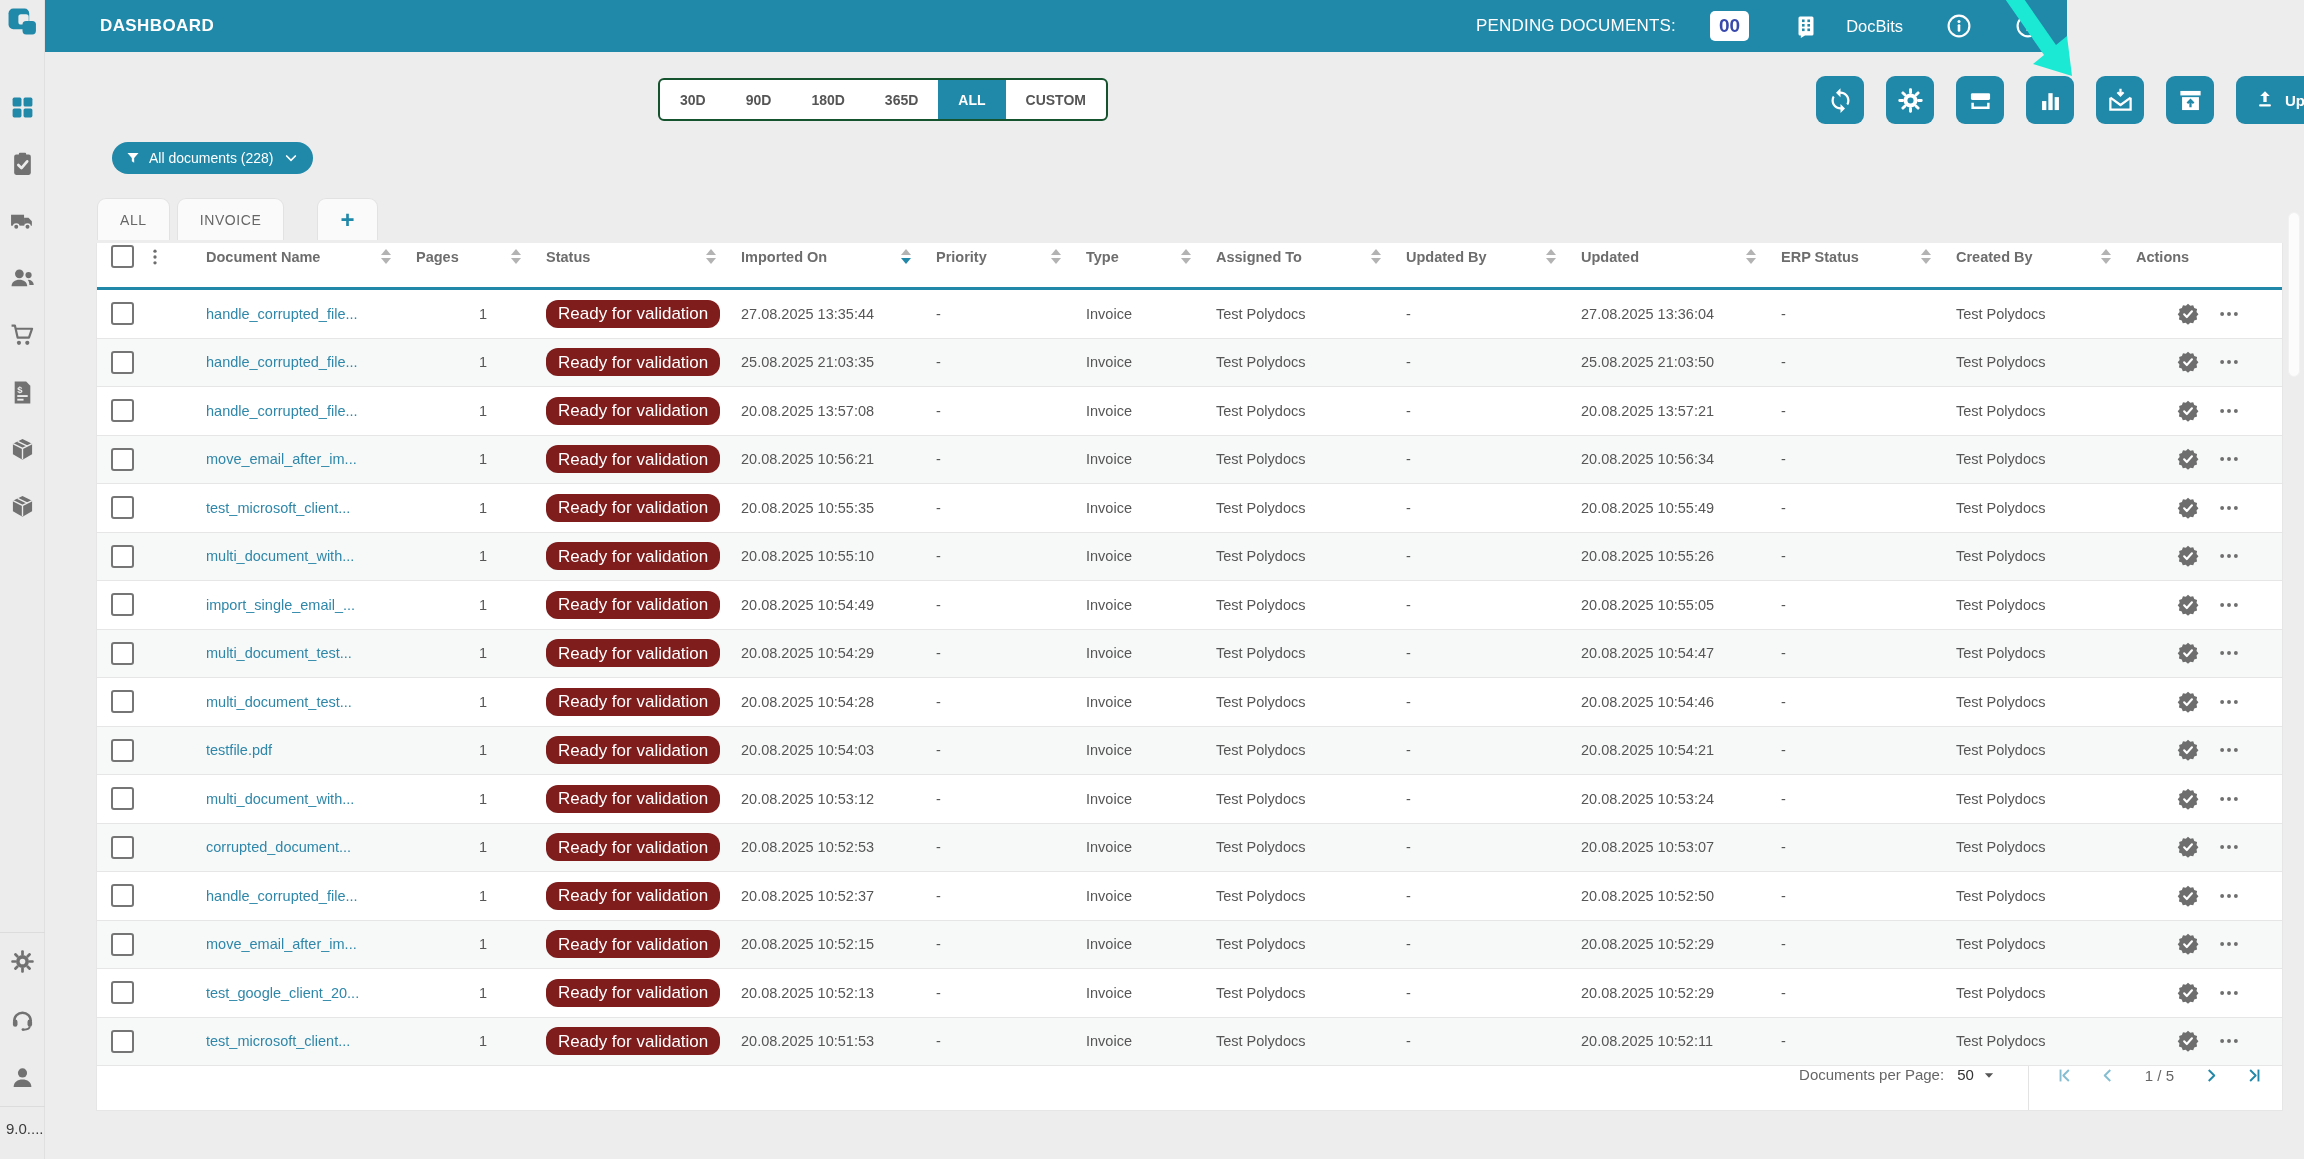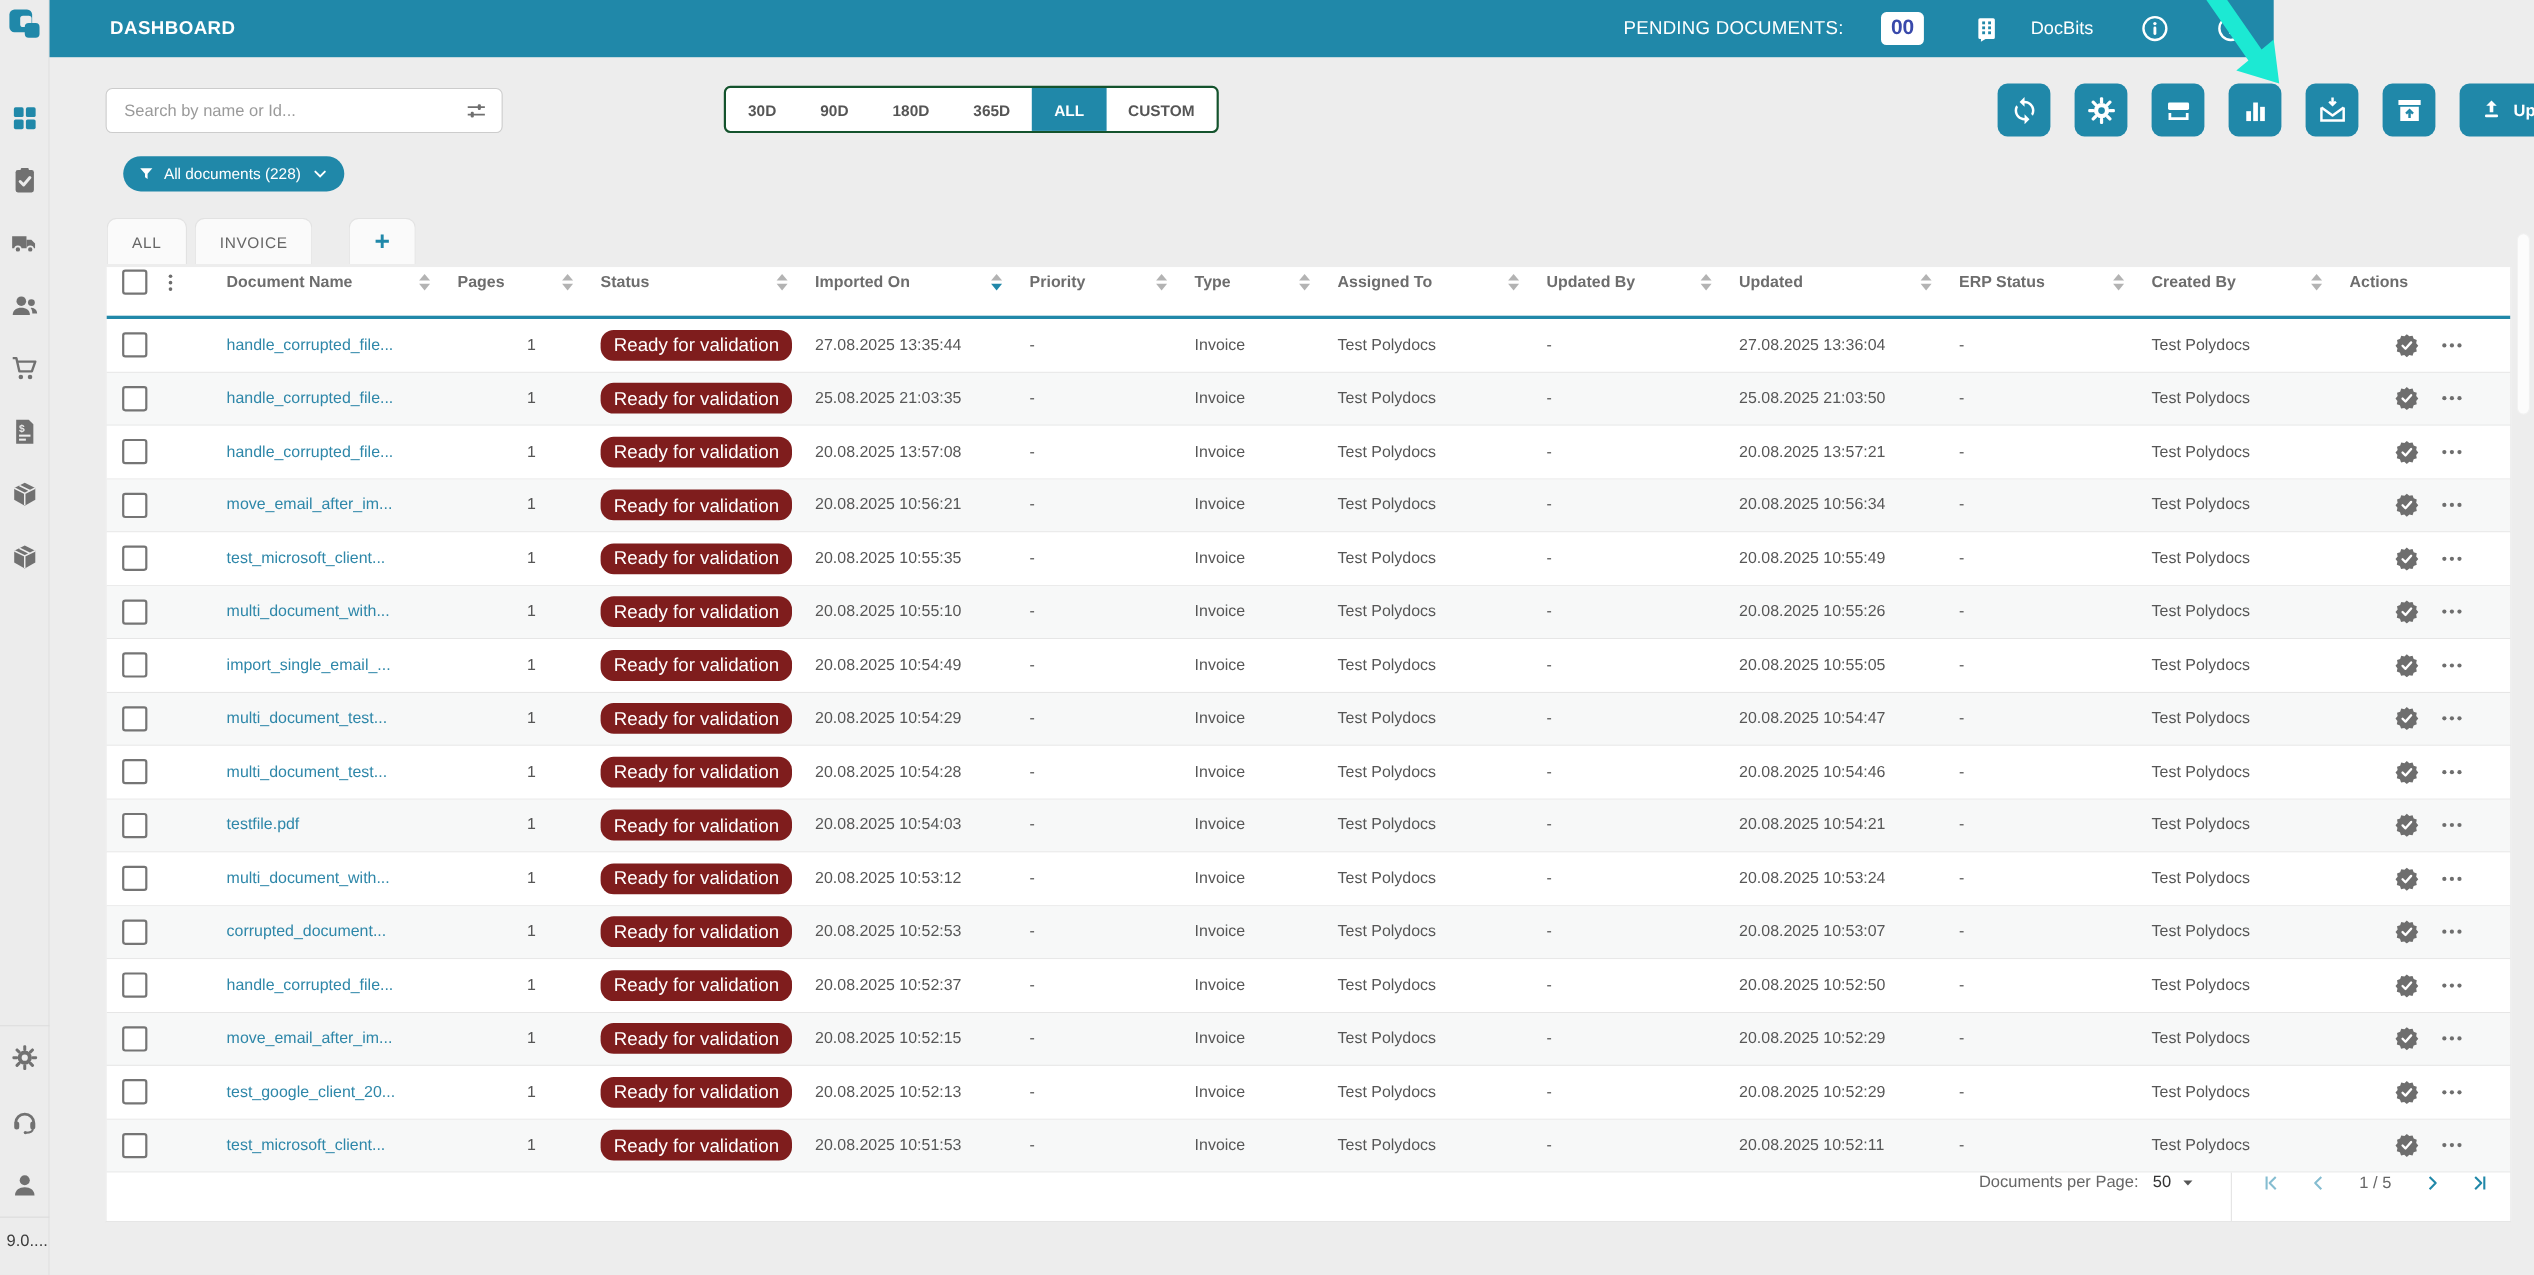--- a/index.html
+++ b/index.html
@@ -222,30 +222,20 @@
         </span>
       <span id="help-icon" class="icon hdr-ico">
           <svg viewBox="0 0 24 24">
             <circle cx="12" cy="12" r="9.6" fill="none" stroke="currentColor" stroke-width="2"></circle>
             <text x="12" y="16.3" text-anchor="middle" font-size="12.5" font-weight="bold" fill="currentColor">?</text>
           </svg>
         </span>
     </div>
   </header>
 
-  <div id="search-box">
-    <input id="search-input" type="text" placeholder="Search by name or Id..." style="">
-    <span id="tune-icon" class="icon">
-        <svg viewBox="0 0 24 24">
-          <path d="M3.5 8h17M3.5 15.5h17" stroke="currentColor" stroke-width="1.8" fill="none"></path>
-          <rect x="13.5" y="5.2" width="3" height="5.6" rx="1.2" fill="currentColor"></rect>
-          <rect x="6.5" y="12.7" width="3" height="5.6" rx="1.2" fill="currentColor"></rect>
-        </svg>
-      </span>
-  </div>
 
   <div id="range-group">
       <div class="range-btn">30D</div>
       <div class="range-btn">90D</div>
       <div class="range-btn">180D</div>
       <div class="range-btn">365D</div>
       <div class="range-btn active">ALL</div>
       <div class="range-btn">CUSTOM</div>
     </div>
 

